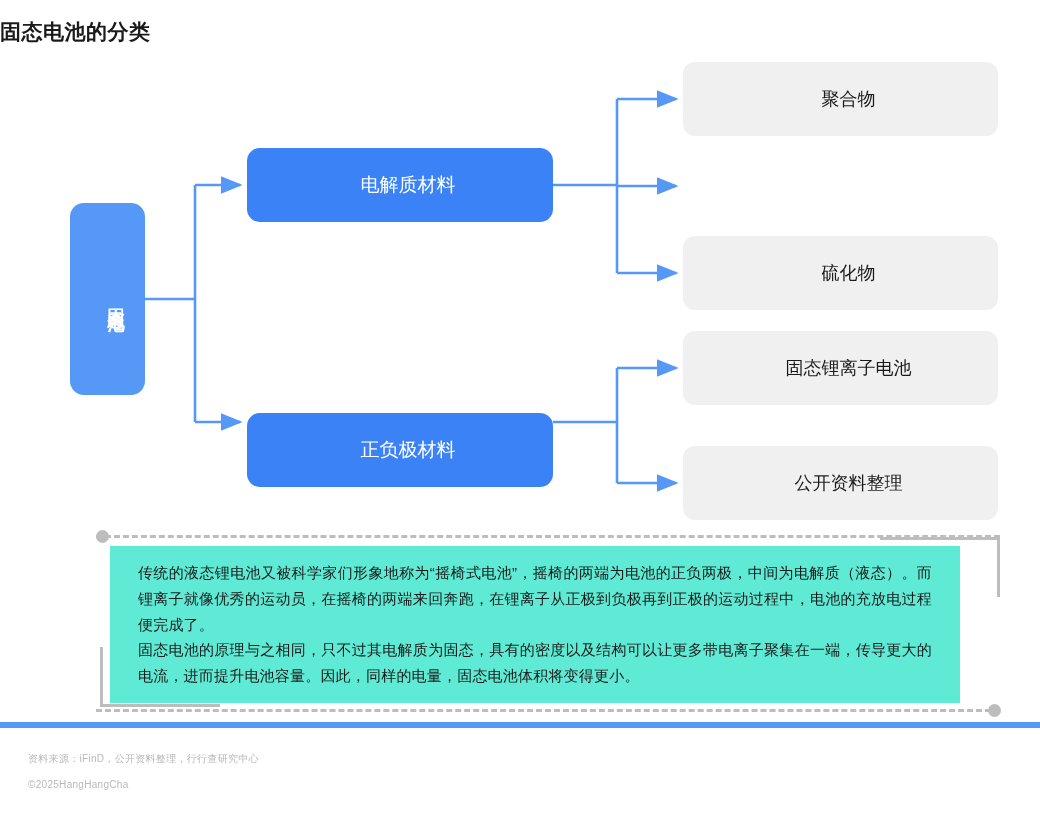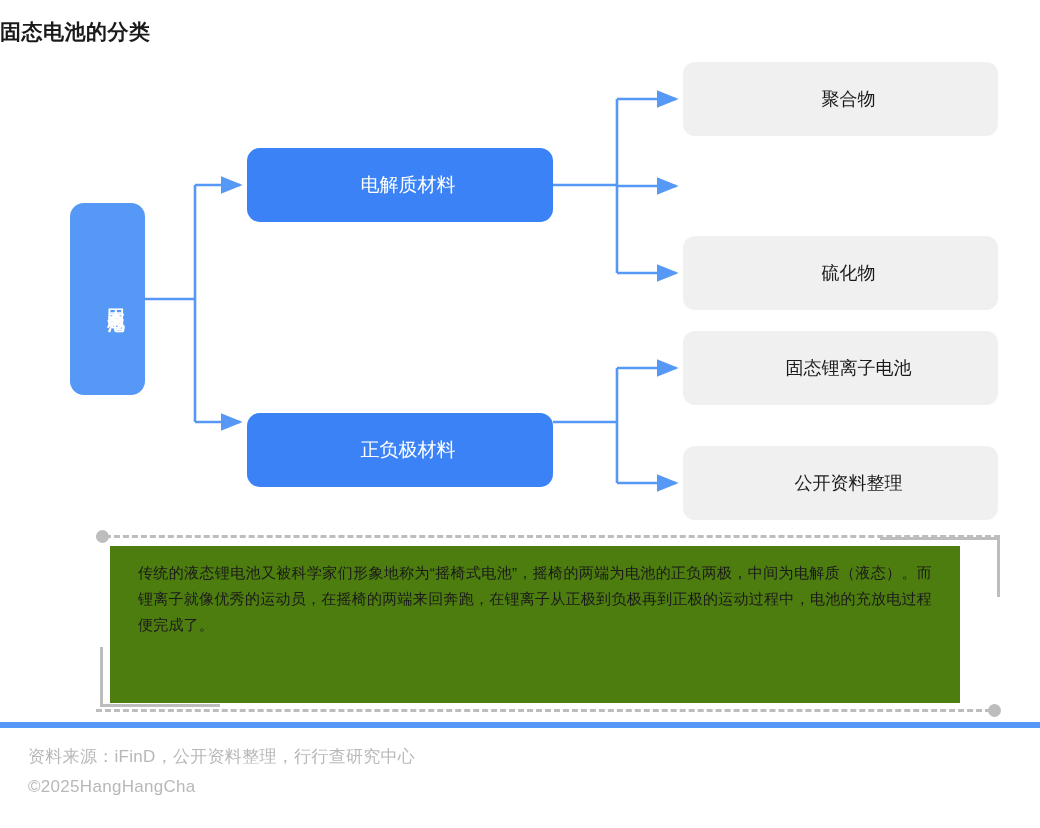--- a/index.html
+++ b/index.html
@@ -149,21 +149,21 @@
     border-left: 3px solid #bdbdbd;
     box-sizing: border-box;
   }
 
   #note-box {
     position: absolute;
     left: 110px;
     top: 26px;
     width: 850px;
     height: 157px;
-    background: #4d7c0f;
+    background: #5eead4;
     box-sizing: border-box;
     padding: 14px 28px 10px 28px;
   }
   .note-para {
     margin: 0;
     font-size: 15px;
     color: #1a1a1a;
     line-height: 1.72;
     text-align: justify;
     letter-spacing: 0.2px;
@@ -178,24 +178,25 @@
     height: 6px;
     background: #5598f5;
   }
   #footer {
     position: absolute;
     left: 28px;
     top: 742px;
     width: 980px;
   }
   .footer-line {
-    font-size: 17px;
+    font-size: 10px;
     color: #b8b8b8;
     line-height: 1.75;
     letter-spacing: 0.3px;
+    margin-top: 8px;
   }
 </style>
 </head>
 <body>
 
 <div id="chart-title">固态电池的分类</div>
 
 <div id="diagram">
 
   <svg id="connector-layer" viewBox="0 0 1040 530" width="1040" height="530">
@@ -250,20 +251,21 @@
 <div id="note-region">
   <div id="note-bracket-top"></div>
   <div id="note-bracket-bottom"></div>
   <div class="bracket-dot" id="dot-left"></div>
   <div class="bracket-dot" id="dot-right"></div>
   <div id="note-corner-tr"></div>
   <div id="note-corner-bl"></div>
 
   <div id="note-box">
     <p class="note-para">传统的液态锂电池又被科学家们形象地称为“摇椅式电池”，摇椅的两端为电池的正负两极，中间为电解质（液态）。而锂离子就像优秀的运动员，在摇椅的两端来回奔跑，在锂离子从正极到负极再到正极的运动过程中，电池的充放电过程便完成了。</p>
+    <p class="note-para">固态电池的原理与之相同，只不过其电解质为固态，具有的密度以及结构可以让更多带电离子聚集在一端，传导更大的电流，进而提升电池容量。因此，同样的电量，固态电池体积将变得更小。</p>
   </div>
 </div>
 
 <div id="footer-rule"></div>
 <div id="footer">
   <div class="footer-line">资料来源：iFinD，公开资料整理，行行查研究中心</div>
   <div class="footer-line">©2025HangHangCha</div>
 </div>
 
 </body></html>

